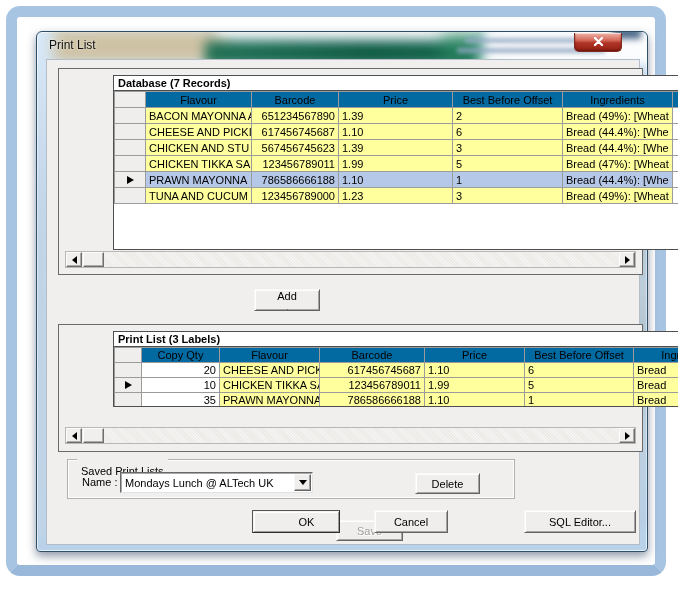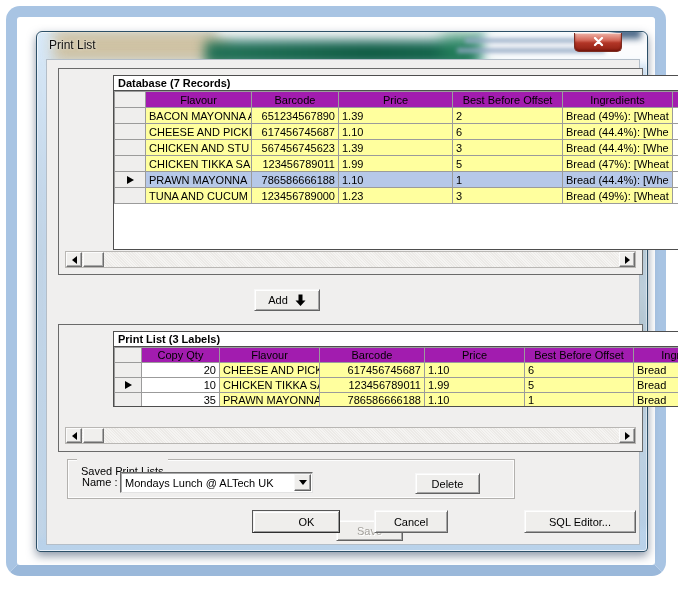--- a/index.html
+++ b/index.html
@@ -43,21 +43,21 @@
   .grid-area.db{height:175px;}
   .grid-area.pl{height:76px;}
   .grid-caption{font-size:11px;font-weight:bold;color:#000;background:#fff;padding:1px 4px 0 4px;height:15px;border-bottom:1px solid #4e4e4e;}
 
   table.grid{border-collapse:collapse;table-layout:fixed;}
   table.db{width:569px;}
   table.pl{width:629px;}
   .grid th,.grid td{border:1px solid #9b9b9b;overflow:hidden;white-space:nowrap;font-size:11px;font-weight:normal;padding:0 3px;}
   table.db th,table.db td{height:16px;}
   table.pl th,table.pl td{height:15px;}
-  .grid th{background:#a21caf;text-align:center;}
+  .grid th{background:#0369a1;text-align:center;}
   td.sel,th.sel{background:#efeeed;padding:0;}
   td.yl{background:#ffff9e;}
   td.hl{background:#b6c8e8;}
   td.wt{background:#ffffff;}
   td.num{text-align:right;}
   .rowarrow{width:0;height:0;border-top:4px solid transparent;border-bottom:4px solid transparent;border-left:7px solid #000;margin:0 auto;}
 
   
   .hscroll{position:absolute;left:6px;height:17px;width:571px;display:flex;background:#f3f1ef;border:1px solid #b9b7b4;}
   .hscroll.db{top:182px;}
@@ -68,21 +68,21 @@
   .tri-l{width:0;height:0;border-top:4px solid transparent;border-bottom:4px solid transparent;border-right:5px solid #000;}
   .tri-r{width:0;height:0;border-top:4px solid transparent;border-bottom:4px solid transparent;border-left:5px solid #000;}
   .tri-d{width:0;height:0;border-left:4px solid transparent;border-right:4px solid transparent;border-top:5px solid #000;}
 
   
   .btn{position:absolute;background:#efeeec;border:1px solid;border-color:#f7f7f7 #636363 #636363 #f7f7f7;
        box-shadow:inset 1px 1px 0 #ffffff,inset -1px -1px 0 #a5a5a5;
        font-size:11px;color:#000;display:flex;align-items:center;justify-content:center;gap:7px;cursor:default;}
   .btn.disabled{color:#a3a09b;text-shadow:1px 1px 0 #ffffff;margin-top:47px;}
   .btn.default{border-color:#565656 #2f2f2f #2f2f2f #565656;box-shadow:inset 1px 1px 0 #f2f2f2,inset -1px -1px 0 #9c9c9c,inset 2px 2px 0 #ffffff;padding-left:21px;}
-  .btn-add{left:207px;top:229px;width:66px;height:22px;}
+  .btn-add{left:207px;top:229px;width:66px;height:22px;flex-direction:column;}
   .btn-remove{left:295px;top:229px;width:68px;height:22px;}
   .btn-ok{left:205px;top:450px;width:88px;height:23px;}
   .btn-cancel{left:327px;top:450px;width:74px;height:23px;}
   .btn-sql{left:477px;top:450px;width:112px;height:23px;}
   .btn-save{left:268px;top:13px;width:67px;height:21px;}
   .btn-delete{left:347px;top:13px;width:65px;height:21px;}
 
   
   .groupbox{position:absolute;left:20px;top:399px;width:448px;height:40px;border:1px solid #b3b1ae;box-shadow:inset 0 0 0 1px #fdfdfd;}
   .gb-label{position:absolute;left:9px;top:-7px;background:#f0efee;padding:12px 4px;font-size:11px;color:#000;}

